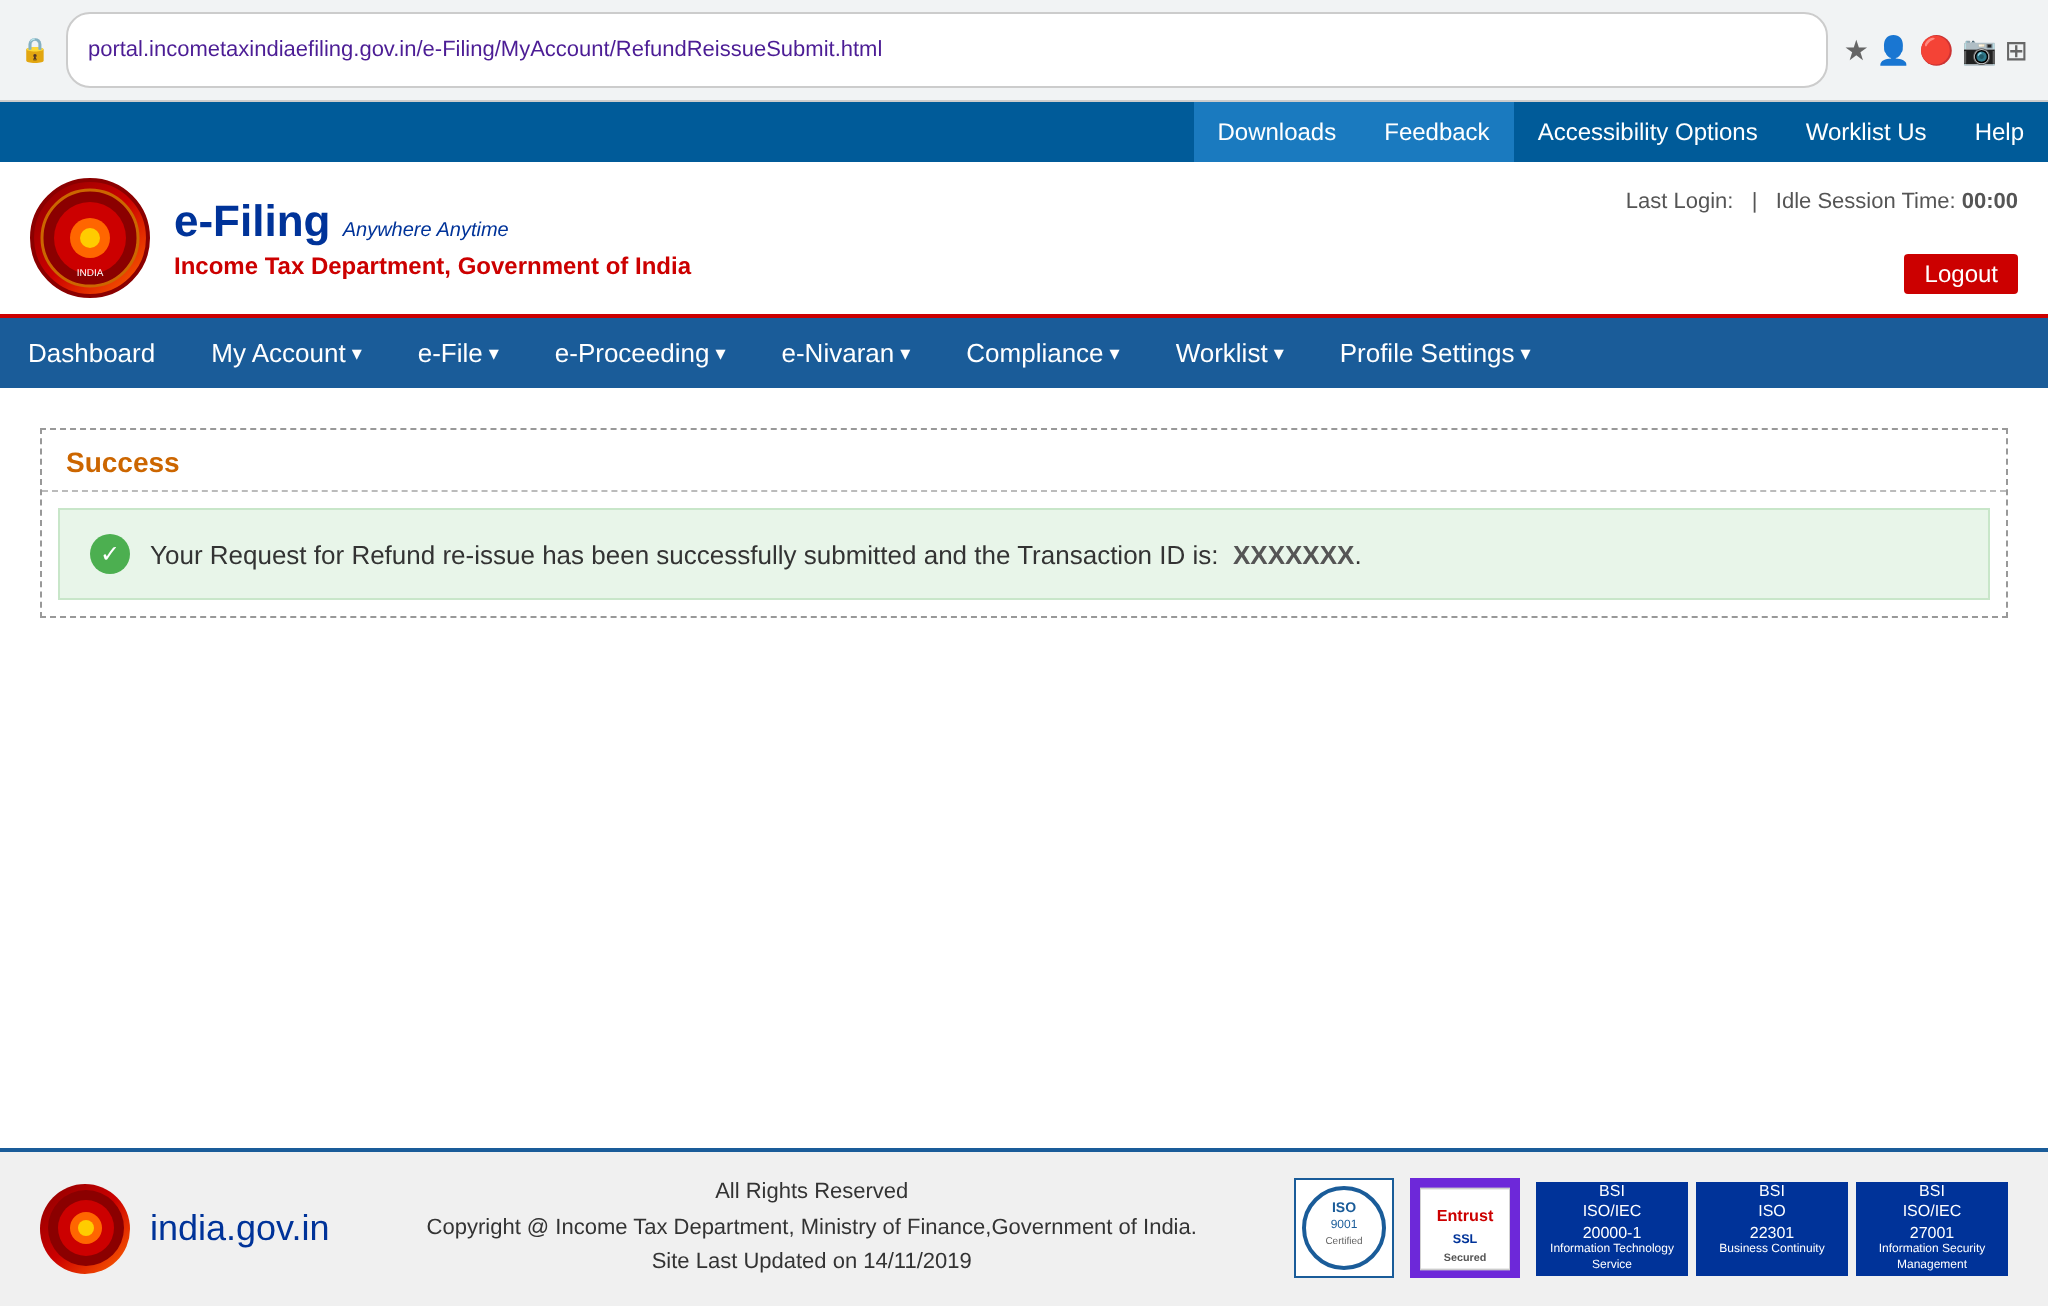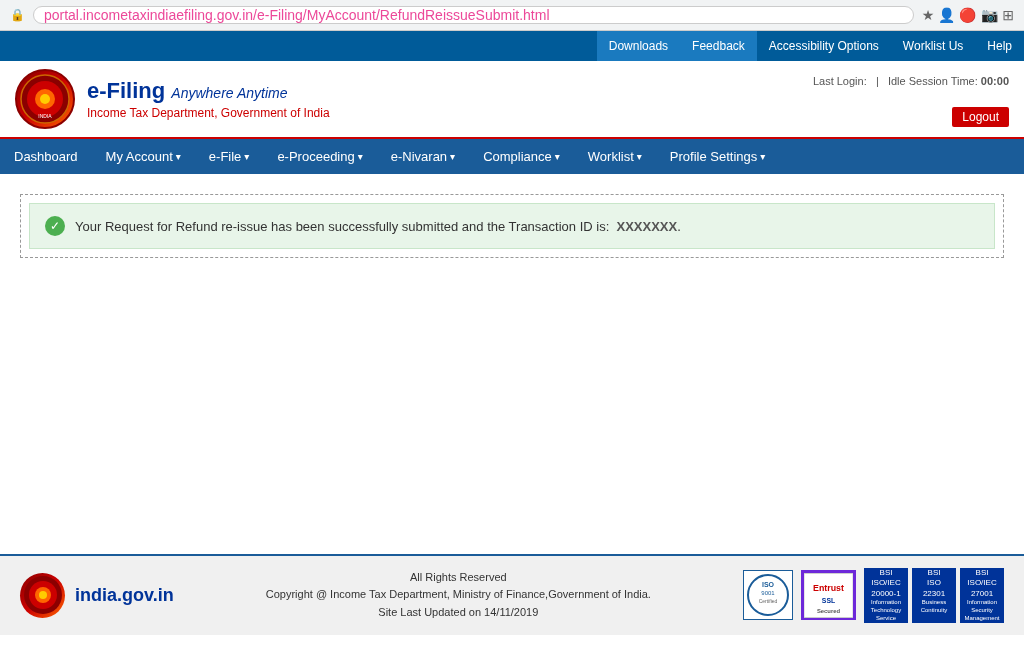--- a/index.html
+++ b/index.html
@@ -13,23 +13,23 @@
       display: flex;
       align-items: center;
       gap: 8px;
     }
     .browser-chrome .lock-icon { color: #555; font-size: 12px; }
     .browser-chrome .url-bar {
       flex: 1;
       background: #fff;
       border: 1px solid #ccc;
       border-radius: 12px;
-      padding: 0 10px;
-      font-size: 14px;
-      color: #ec4899;
+      padding: 12px 10px;
+      font-size: 11px;
+      color: #4c1d95;
     }
     .browser-chrome .browser-actions { display: flex; gap: 8px; align-items: center; color: #666; font-size: 14px; }
 
     
     .utility-bar {
       background: #005b99;
       display: flex;
       justify-content: flex-end;
       align-items: center;
     }
@@ -70,27 +70,27 @@
     .logo-circle svg { width: 50px; height: 50px; }
     .header-brand { }
     .header-brand .efiling-title {
       font-size: 22px;
       color: #003399;
       font-weight: bold;
     }
     .header-brand .efiling-title span {
       color: #003399;
       font-weight: normal;
-      font-size: 14px;
+      font-size: 10px;
       font-style: italic;
     }
     .header-brand .tagline {
       color: #c00;
       font-size: 12px;
-      font-weight: normal;
+      font-weight: bold;
       margin-top: 2px;
     }
     .header-right {
       text-align: right;
       font-size: 12px;
       color: #333;
     }
     .header-right .welcome-text {
       color: #333;
       font-size: 13px;
@@ -179,49 +179,49 @@
       color: #333;
     }
     .footer-left { display: flex; align-items: center; gap: 10px; }
     .footer-logo-circle {
       width: 45px; height: 45px;
       border-radius: 50%;
       background: linear-gradient(135deg, #8B0000, #cc0000, #ff6600);
       display: flex; align-items: center; justify-content: center;
       color: #fff; font-size: 6px; text-align: center;
     }
-    .india-gov { font-size: 18px; font-weight: bold; color: #003399; }
+    .india-gov { font-size: 18px; font-weight: normal; color: #003399; }
     .footer-center { text-align: center; line-height: 1.6; }
     .footer-center a { color: #003399; text-decoration: none; }
     .footer-right { display: flex; align-items: center; gap: 8px; }
     .cert-badge {
       width: 50px; height: 50px;
       border: 1px solid #ccc;
       display: flex; align-items: center; justify-content: center;
       font-size: 9px; text-align: center; color: #333;
       background: #fff;
     }
     .cert-badge.quality { border-color: #1a5c99; }
     .entrust-badge {
       width: 55px; height: 50px;
       background: #fff;
-      border: 3px solid #6d28d9;
+      border: 5px solid #6d28d9;
       display: flex; align-items: center; justify-content: center;
       font-size: 10px; color: #cc0000; font-weight: bold;
     }
     .bsi-badge {
       display: flex; gap: 4px;
     }
     .bsi-cert {
       background: #003399;
       color: #fff;
       padding: 0;
       font-size: 8px;
       text-align: center;
-      width: 44px;
+      width: 76px;
       line-height: 1.3;
     }
   </style>
 </head>
 <body>
 
 <div class="browser-chrome">
   <span class="lock-icon">🔒</span>
   <div class="url-bar">portal.incometaxindiaefiling.gov.in/e-Filing/MyAccount/RefundReissueSubmit.html</div>
   <div class="browser-actions">
@@ -292,20 +292,21 @@
     <span class="arrow">▾</span>
   </a>
   <a href="#">
     <span>Profile Settings</span>
     <span class="arrow">▾</span>
   </a>
 </nav>
 
 <div class="content-area">
   <div class="success-box">
+    <div class="success-title">Success</div>
     <div class="success-message">
       <div class="success-icon">✓</div>
       <span>
         <span>Your Request for Refund re-issue has been successfully submitted and the Transaction ID is:</span>
         &nbsp;<span class="transaction-id">XXXXXXX</span>.
       </span>
     </div>
   </div>
 </div>
 

